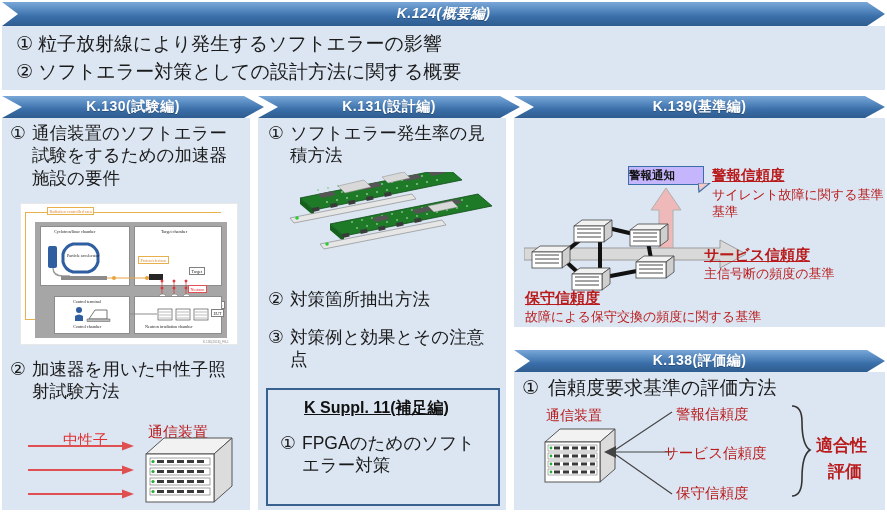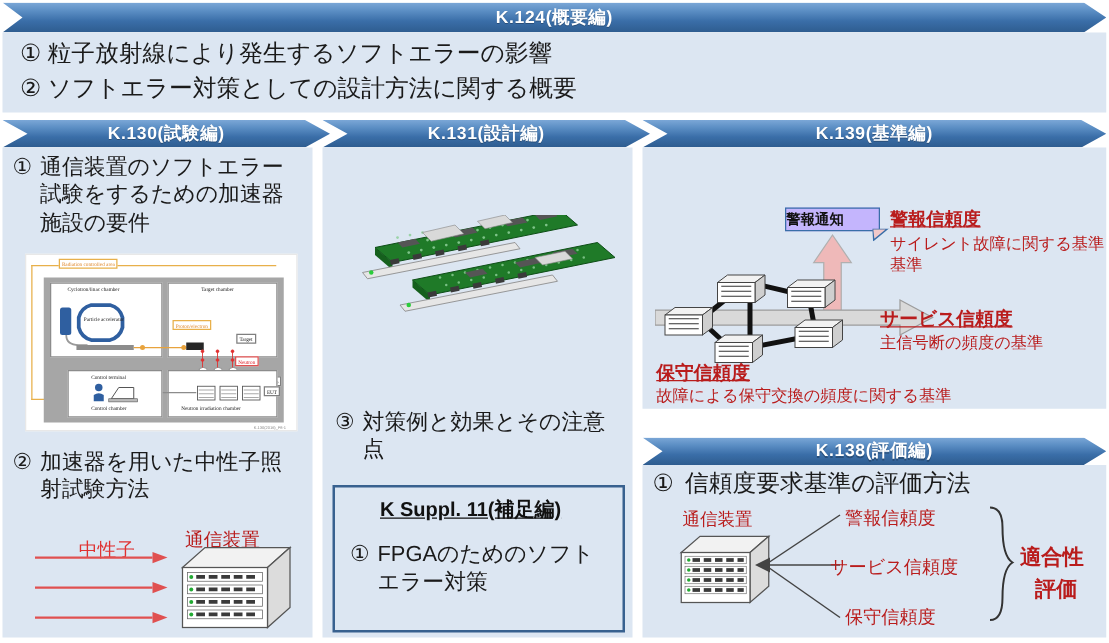--- a/index.html
+++ b/index.html
@@ -110,21 +110,21 @@
     font-weight:bold;
     display:flex;align-items:center;justify-content:flex-start;
     box-sizing:border-box;
   }
 </style>
 </head>
 <body>
 
 <div class="page">
 
-  <div class="hdr top" style="left:2px;top:2px;width:883px;height:24px;">
+  <div class="hdr top" style="left:2px;top:2px;width:883px;height:24px;font-style:italic;">
     <span>K.124(概要編)</span>
   </div>
 
   <div class="panel" style="left:2px;top:26px;width:883px;height:64px;"></div>
 
   <div class="item f20" style="left:16px;top:32px;width:860px;">
     <span class="num">①</span><span class="itxt">粒子放射線により発生するソフトエラーの影響</span>
   </div>
   <div class="item f20" style="left:16px;top:60px;width:860px;">
     <span class="num">②</span><span class="itxt">ソフトエラー対策としての設計方法に関する概要</span>
@@ -301,20 +301,23 @@
         <rect x="57" y="58" width="7" height="3"></rect>
     </g>
     <g fill="#22aa33">
       <circle cx="13" cy="29.5" r="1.6"></circle>
         <circle cx="13" cy="39.5" r="1.6"></circle>
         <circle cx="13" cy="49.5" r="1.6"></circle>
         <circle cx="13" cy="59.5" r="1.6"></circle>
     </g>
   </svg>
 
+  <div class="item f18" style="left:268px;top:122px;width:234px;">
+    <span class="num">①</span><span class="itxt" style="width:202px;">ソフトエラー発生率の見積方法</span>
+  </div>
 
   <svg class="pcb-wrap" style="left:282px;top:172px;" width="210" height="112">
 
     <g>
       <polygon points="48,52 196,22 210,34 62,64" fill="#1f7a28" stroke="#0d4d16" stroke-width=".8"></polygon>
       <polygon points="48,52 62,64 62,70 48,58" fill="#15601d"></polygon>
       <g fill="#8fd09a" opacity=".8">
         <circle cx="70" cy="50" r="1"></circle>
           <circle cx="80" cy="48" r="1"></circle>
           <circle cx="90" cy="46" r="1"></circle>
@@ -403,20 +406,23 @@
         <rect x="60" y="62" width="7" height="4" transform="rotate(-11 60 62)"></rect>
         <rect x="78" y="58" width="7" height="4" transform="rotate(-11 78 58)"></rect>
         <rect x="96" y="55" width="7" height="4" transform="rotate(-11 96 55)"></rect>
         <rect x="114" y="51" width="7" height="4" transform="rotate(-11 114 51)"></rect>
         <rect x="132" y="47" width="7" height="4" transform="rotate(-11 132 47)"></rect>
       </g>
       <circle cx="45" cy="72" r="1.8" fill="#2bcc3a"></circle>
     </g>
   </svg>
 
+  <div class="item f18" style="left:268px;top:288px;width:234px;">
+    <span class="num">②</span><span class="itxt" style="width:202px;">対策箇所抽出方法</span>
+  </div>
 
   <div class="item f18" style="left:268px;top:326px;width:234px;">
     <span class="num">③</span><span class="itxt" style="width:202px;">対策例と効果とその注意点</span>
   </div>
 
   <div class="supplbox" style="left:266px;top:388px;width:234px;height:118px;"></div>
   <div class="suppl-title" style="left:304px;top:398px;">K Suppl. 11(補足編)</div>
   <div class="item f18" style="left:280px;top:432px;width:214px;">
     <span class="num">①</span><span class="itxt" style="width:182px;">FPGAのためのソフトエラー対策</span>
   </div>

